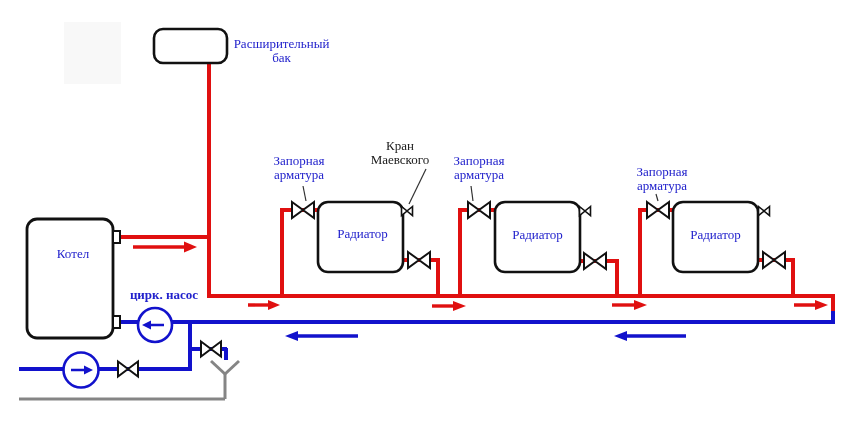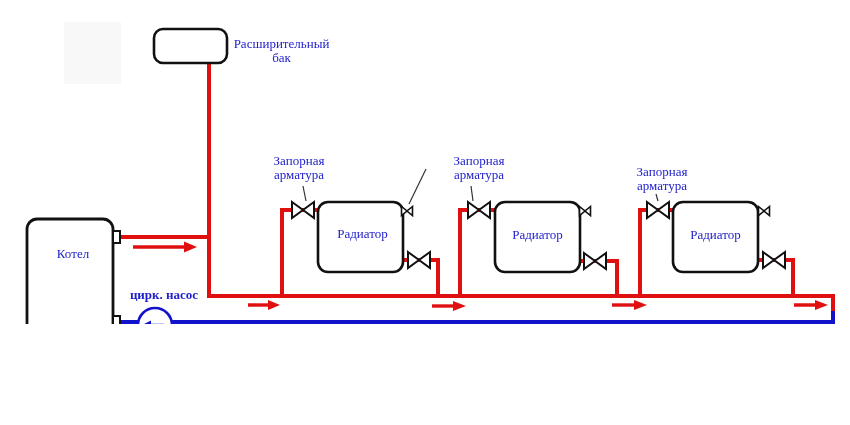--- a/index.html
+++ b/index.html
@@ -1,18 +1,18 @@
 <!DOCTYPE html>
 <html><head>
 <meta charset="utf-8">
 <style>
   html,body{margin:0;padding:0;background:#ffffff;}
   #stage{
     position:relative;
-    width:850px;height:324px;
+    width:850px;height:425px;
     background:#ffffff;
     overflow:hidden;
     font-family:"Liberation Serif","DejaVu Serif",serif;
     border-radius:9px;
   }
   #pipes{position:absolute;left:0;top:0;}
   .lbl{
     position:absolute;
     font-size:13px;
     line-height:1.08;
@@ -147,20 +147,24 @@
   <div class="lbl" style="left:448px;top:154px;width:62px;">
     <span>Запорная</span>
     <span>арматура</span>
   </div>
 
   <div class="lbl" style="left:631px;top:165px;width:62px;">
     <span>Запорная</span>
     <span>арматура</span>
   </div>
 
+  <div class="lbl lbl-black" style="left:360px;top:139px;width:80px;">
+    <span>Кран</span>
+    <span>Маевского</span>
+  </div>
 
   <div class="lbl" style="left:320px;top:227px;width:85px;">Радиатор</div>
 
   <div class="lbl" style="left:495px;top:228px;width:85px;">Радиатор</div>
 
   <div class="lbl" style="left:673px;top:228px;width:85px;">Радиатор</div>
 
 </div>
 
 </body></html>

